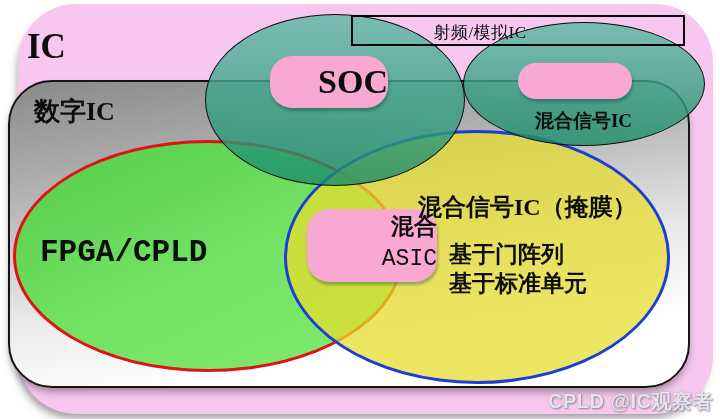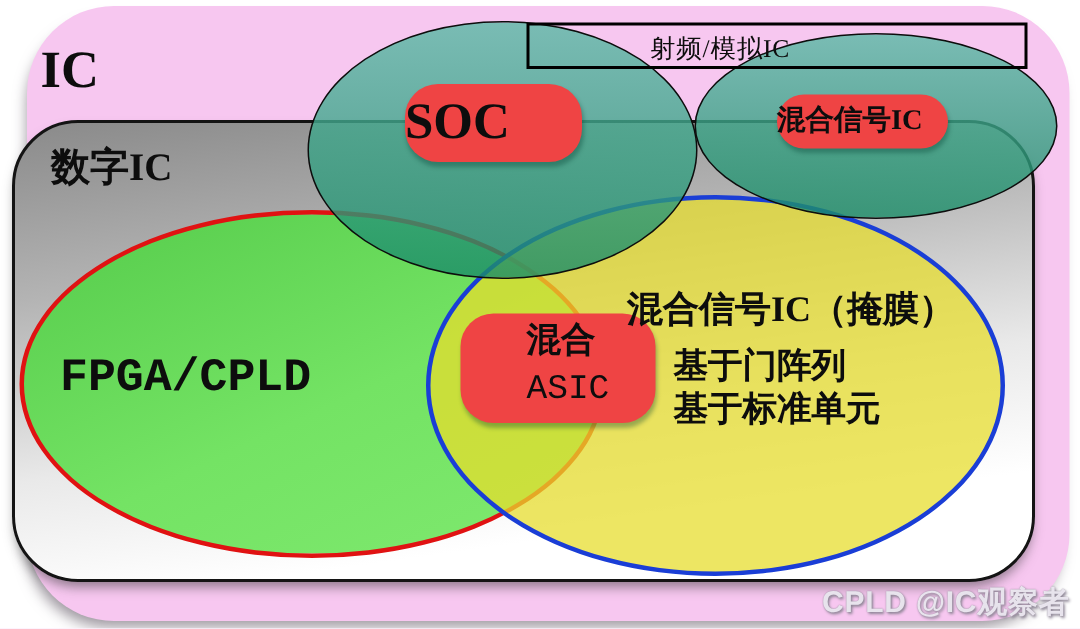--- a/index.html
+++ b/index.html
@@ -48,49 +48,49 @@
   .rf-rect{
     left:351px;top:15px;width:334px;height:31px;z-index:6;
     border:2px solid #000;box-sizing:border-box;background:transparent;
   }
   .rf-label{
     left:414px;top:21px;width:132px;z-index:7;
     font-size:17px;text-align:center;letter-spacing:0.5px;
   }
   
   .label-box{
-    background:#ef4444;z-index:7;text-align:left;
+    background:#f9a8d4;z-index:7;text-align:right;
     box-shadow:1px 3px 3px rgba(0,60,45,0.35);
     border-radius:22px;
   }
   .soc-box{left:270px;top:56px;width:118px;height:52px;}
   .soc-text{
     font-size:34px;font-weight:bold;line-height:52px;
     font-family:"Liberation Serif","DejaVu Serif",serif;
   }
   .ms-box{left:518px;top:63px;width:114px;height:36px;}
-  .ms-text{font-size:19px;line-height:36px;font-weight:600;}
+  .ms-text{font-size:19px;line-height:36px;font-weight:600;margin-top:40px;}
   .ma-box{left:307px;top:209px;width:86px;height:71px;padding-top:2px;padding-left:44px;}
   .ma-line{font-size:23px;line-height:32px;font-weight:600;}
   .ma-line2{font-family:"Liberation Mono","DejaVu Sans Mono",monospace;font-weight:normal;}
   
   .ic-label{
     left:27px;top:27px;z-index:7;font-size:35px;font-weight:bold;
     font-family:"Liberation Serif","DejaVu Serif",serif;
   }
   .digital-label{left:34px;top:94px;z-index:7;font-size:26px;font-weight:600;}
   .fpga-label{
     left:40px;top:235px;width:220px;z-index:7;text-align:left;
     font-size:31px;font-weight:bold;
     font-family:"Liberation Mono","DejaVu Sans Mono",monospace;
   }
   
   .asic-block{left:418px;top:192px;z-index:7;}
   .asic-title{font-size:24px;font-weight:600;line-height:30px;}
-  .asic-items{padding-left:31px;margin-top:8px;}
+  .asic-items{padding-left:31px;margin-top:19px;}
   .asic-item{font-size:23px;font-weight:600;line-height:28.5px;}
   
   .watermark{
     left:548px;top:388px;width:165px;z-index:9;
     font-family:"Liberation Sans","DejaVu Sans",sans-serif;
     font-size:20px;font-weight:bold;letter-spacing:0.5px;
     color:rgba(244,240,248,0.88);
     text-shadow:0 0 1px #8d8595,1px 1px 2px #8d8595;
     white-space:nowrap;
   }

